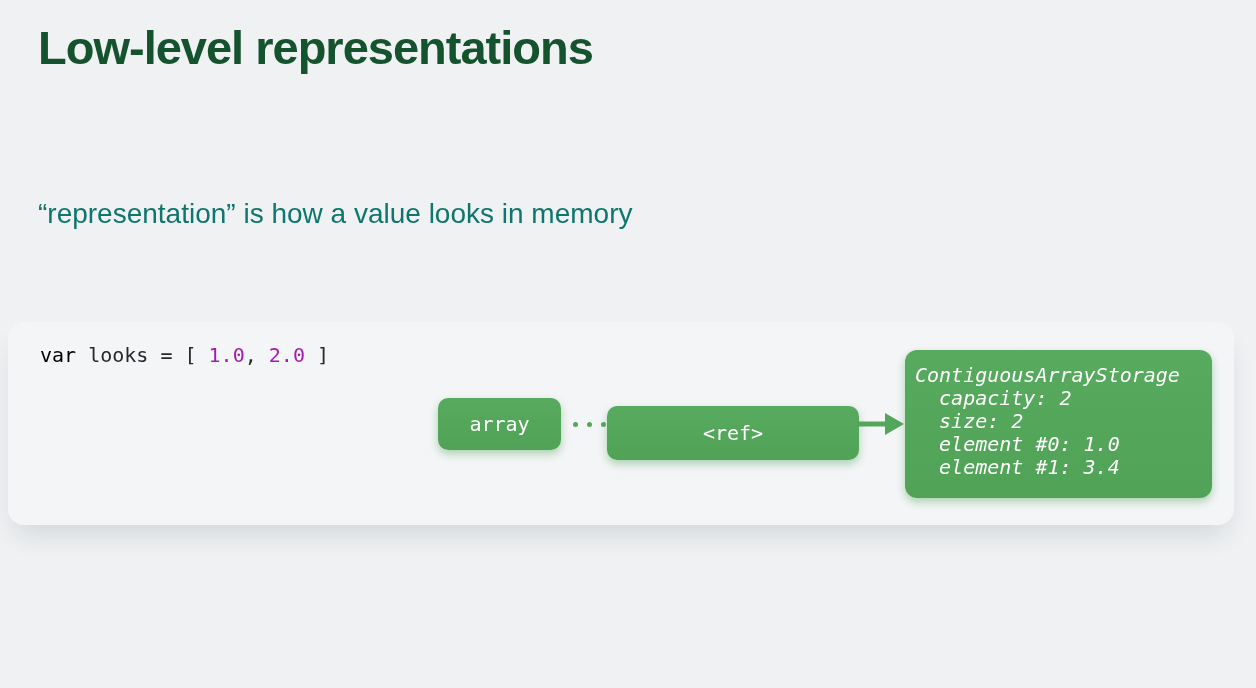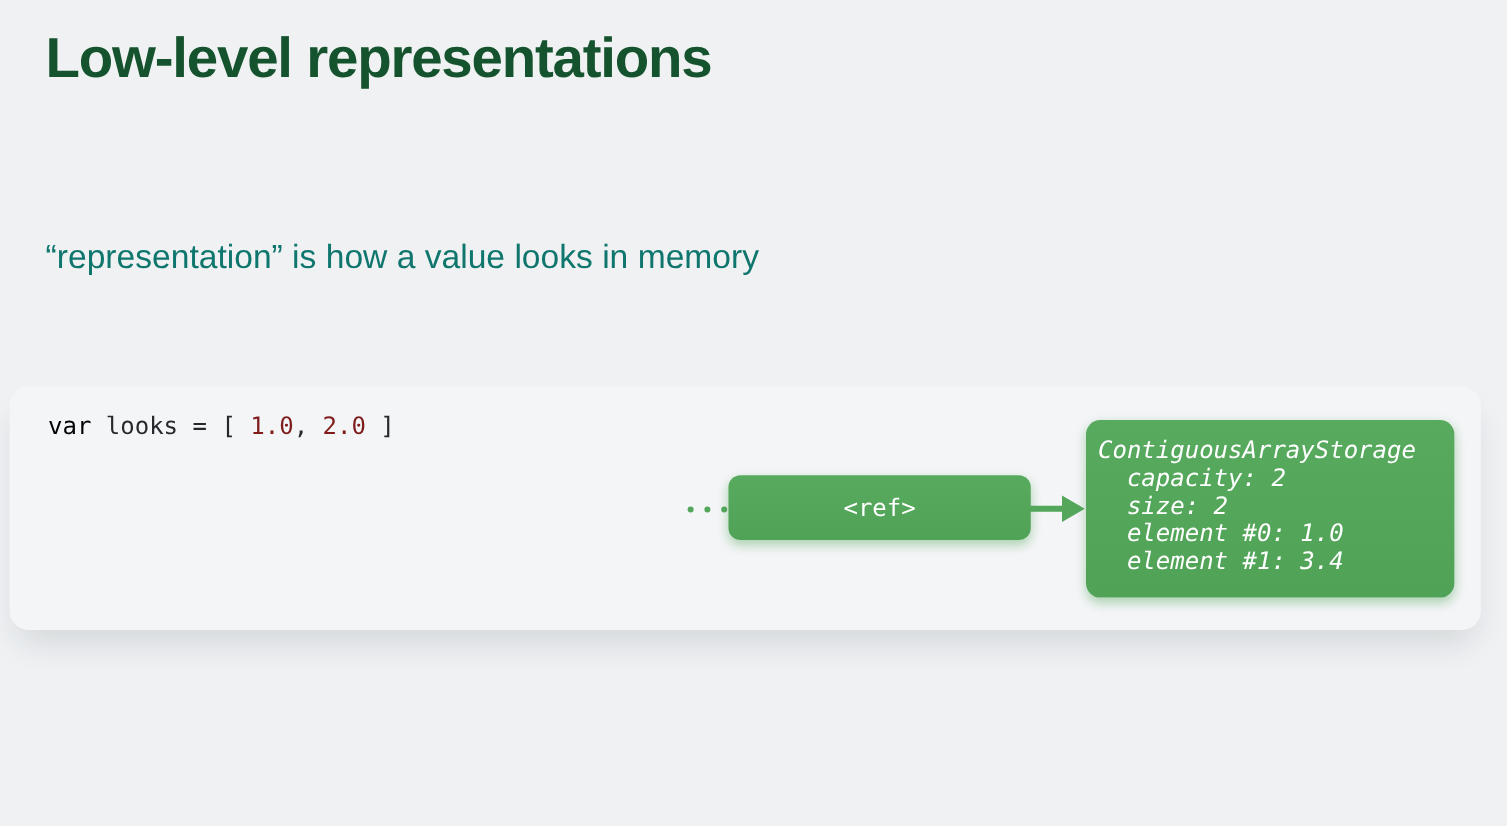--- a/index.html
+++ b/index.html
@@ -44,40 +44,40 @@
   .code-line {
     position: absolute;
     left: 32px;
     top: 21px;
     font-family: "DejaVu Sans Mono", "Liberation Mono", monospace;
     font-size: 20px;
     white-space: pre;
     color: #26282c;
   }
   .tok-keyword { color: #000000; }
-  .tok-number  { color: #7f1d1d; }
+  .tok-number  { color: #a21caf; }
 
   .green-box {
     position: absolute;
     background: linear-gradient(180deg, #57aa5e 0%, #50a356 100%);
     border-radius: 10px;
     box-shadow: 0 4px 9px rgba(83, 166, 90, 0.45);
     color: #ffffff;
     font-family: "DejaVu Sans Mono", "Liberation Mono", monospace;
     font-size: 20px;
   }
 
   .array-box {
     left: 430px; top: 76px;
     width: 123px; height: 52px;
     display: flex; align-items: center; justify-content: center;
   }
 
   .ref-box {
-    left: 599px; top: 74px;
+    left: 599px; top: 84px;
     width: 252px; height: 54px;
     display: flex; align-items: center; justify-content: center;
   }
 
   .storage-box {
     left: 897px; top: 28px;
     width: 307px; height: 148px;
     border-radius: 12px;
     padding: 14px 10px;
     line-height: 23px;
@@ -110,20 +110,23 @@
 <div class="slide">
 
   <h1 class="title">Low-level representations</h1>
 
   <p class="subtitle">“representation” is how a value looks in memory</p>
 
   <div class="card">
 
     <div class="code-line"><span class="tok-keyword">var</span><span> looks = [ </span><span class="tok-number">1.0</span><span>, </span><span class="tok-number">2.0</span><span> ]</span></div>
 
+    <div class="green-box array-box">
+      <span>array</span>
+    </div>
 
     <div class="ellipsis-dots">
       <span class="dot"></span>
       <span class="dot"></span>
       <span class="dot"></span>
     </div>
 
     <div class="green-box ref-box">
       <span>&lt;ref&gt;</span>
     </div>

